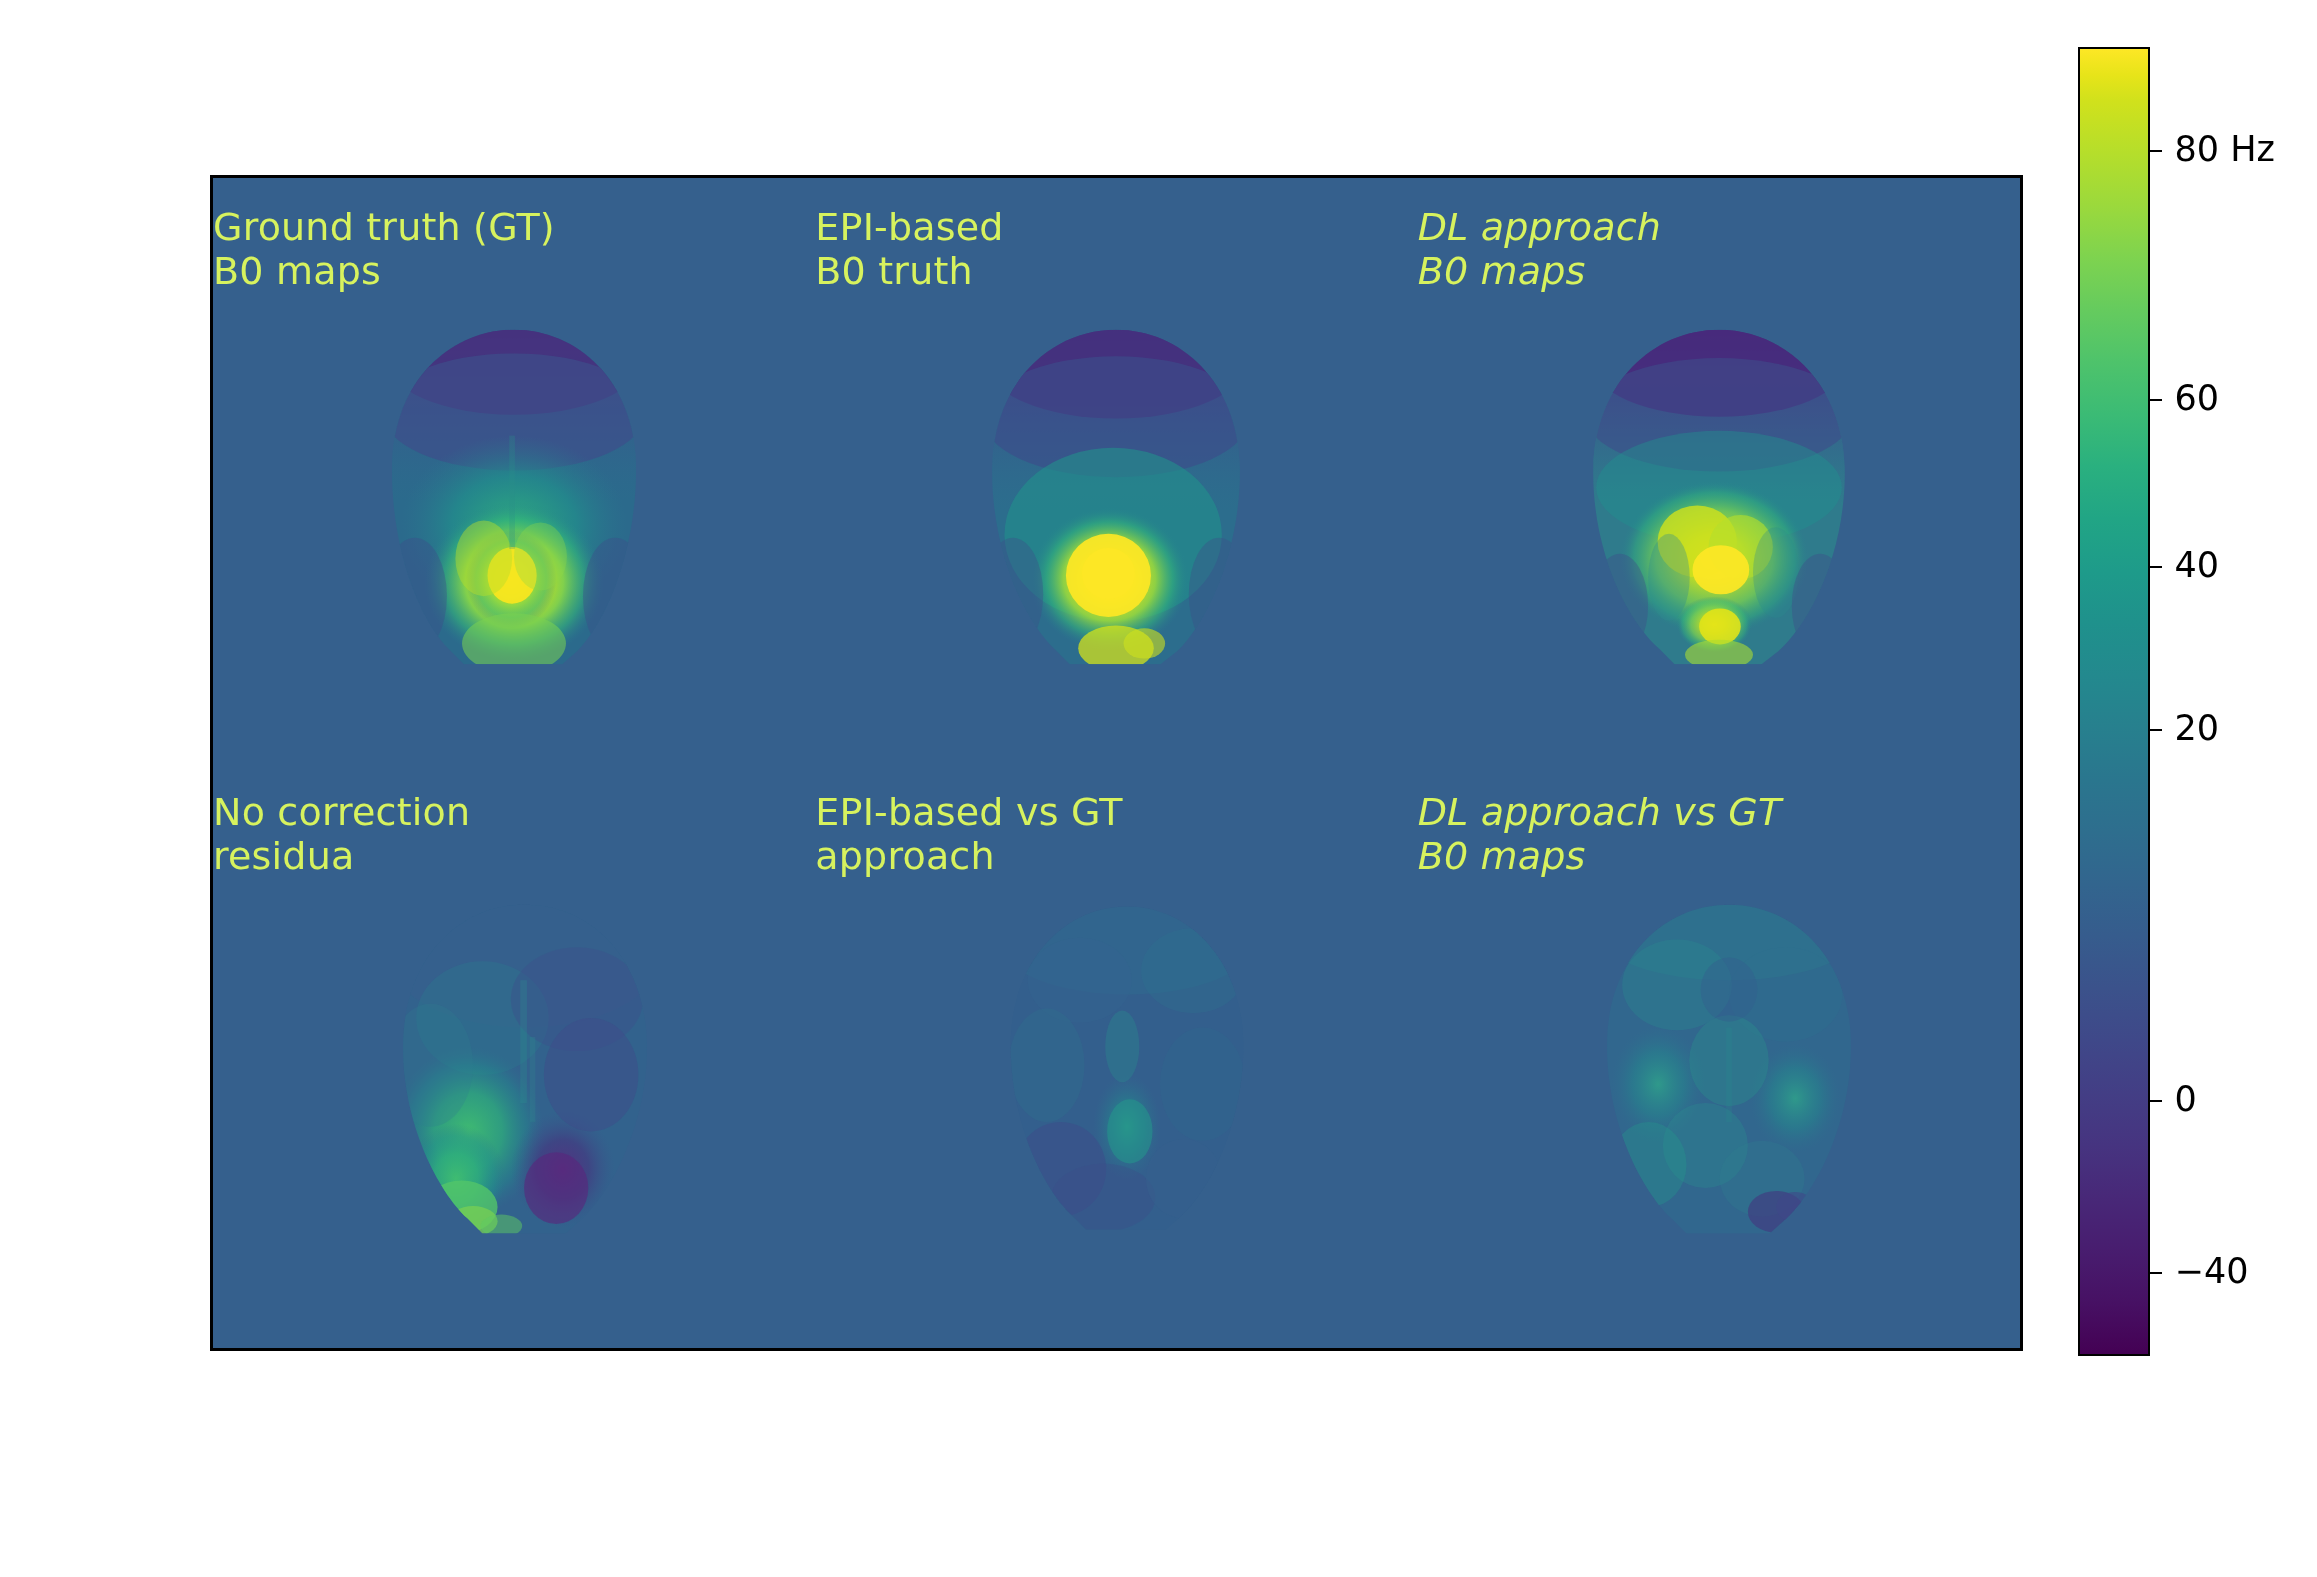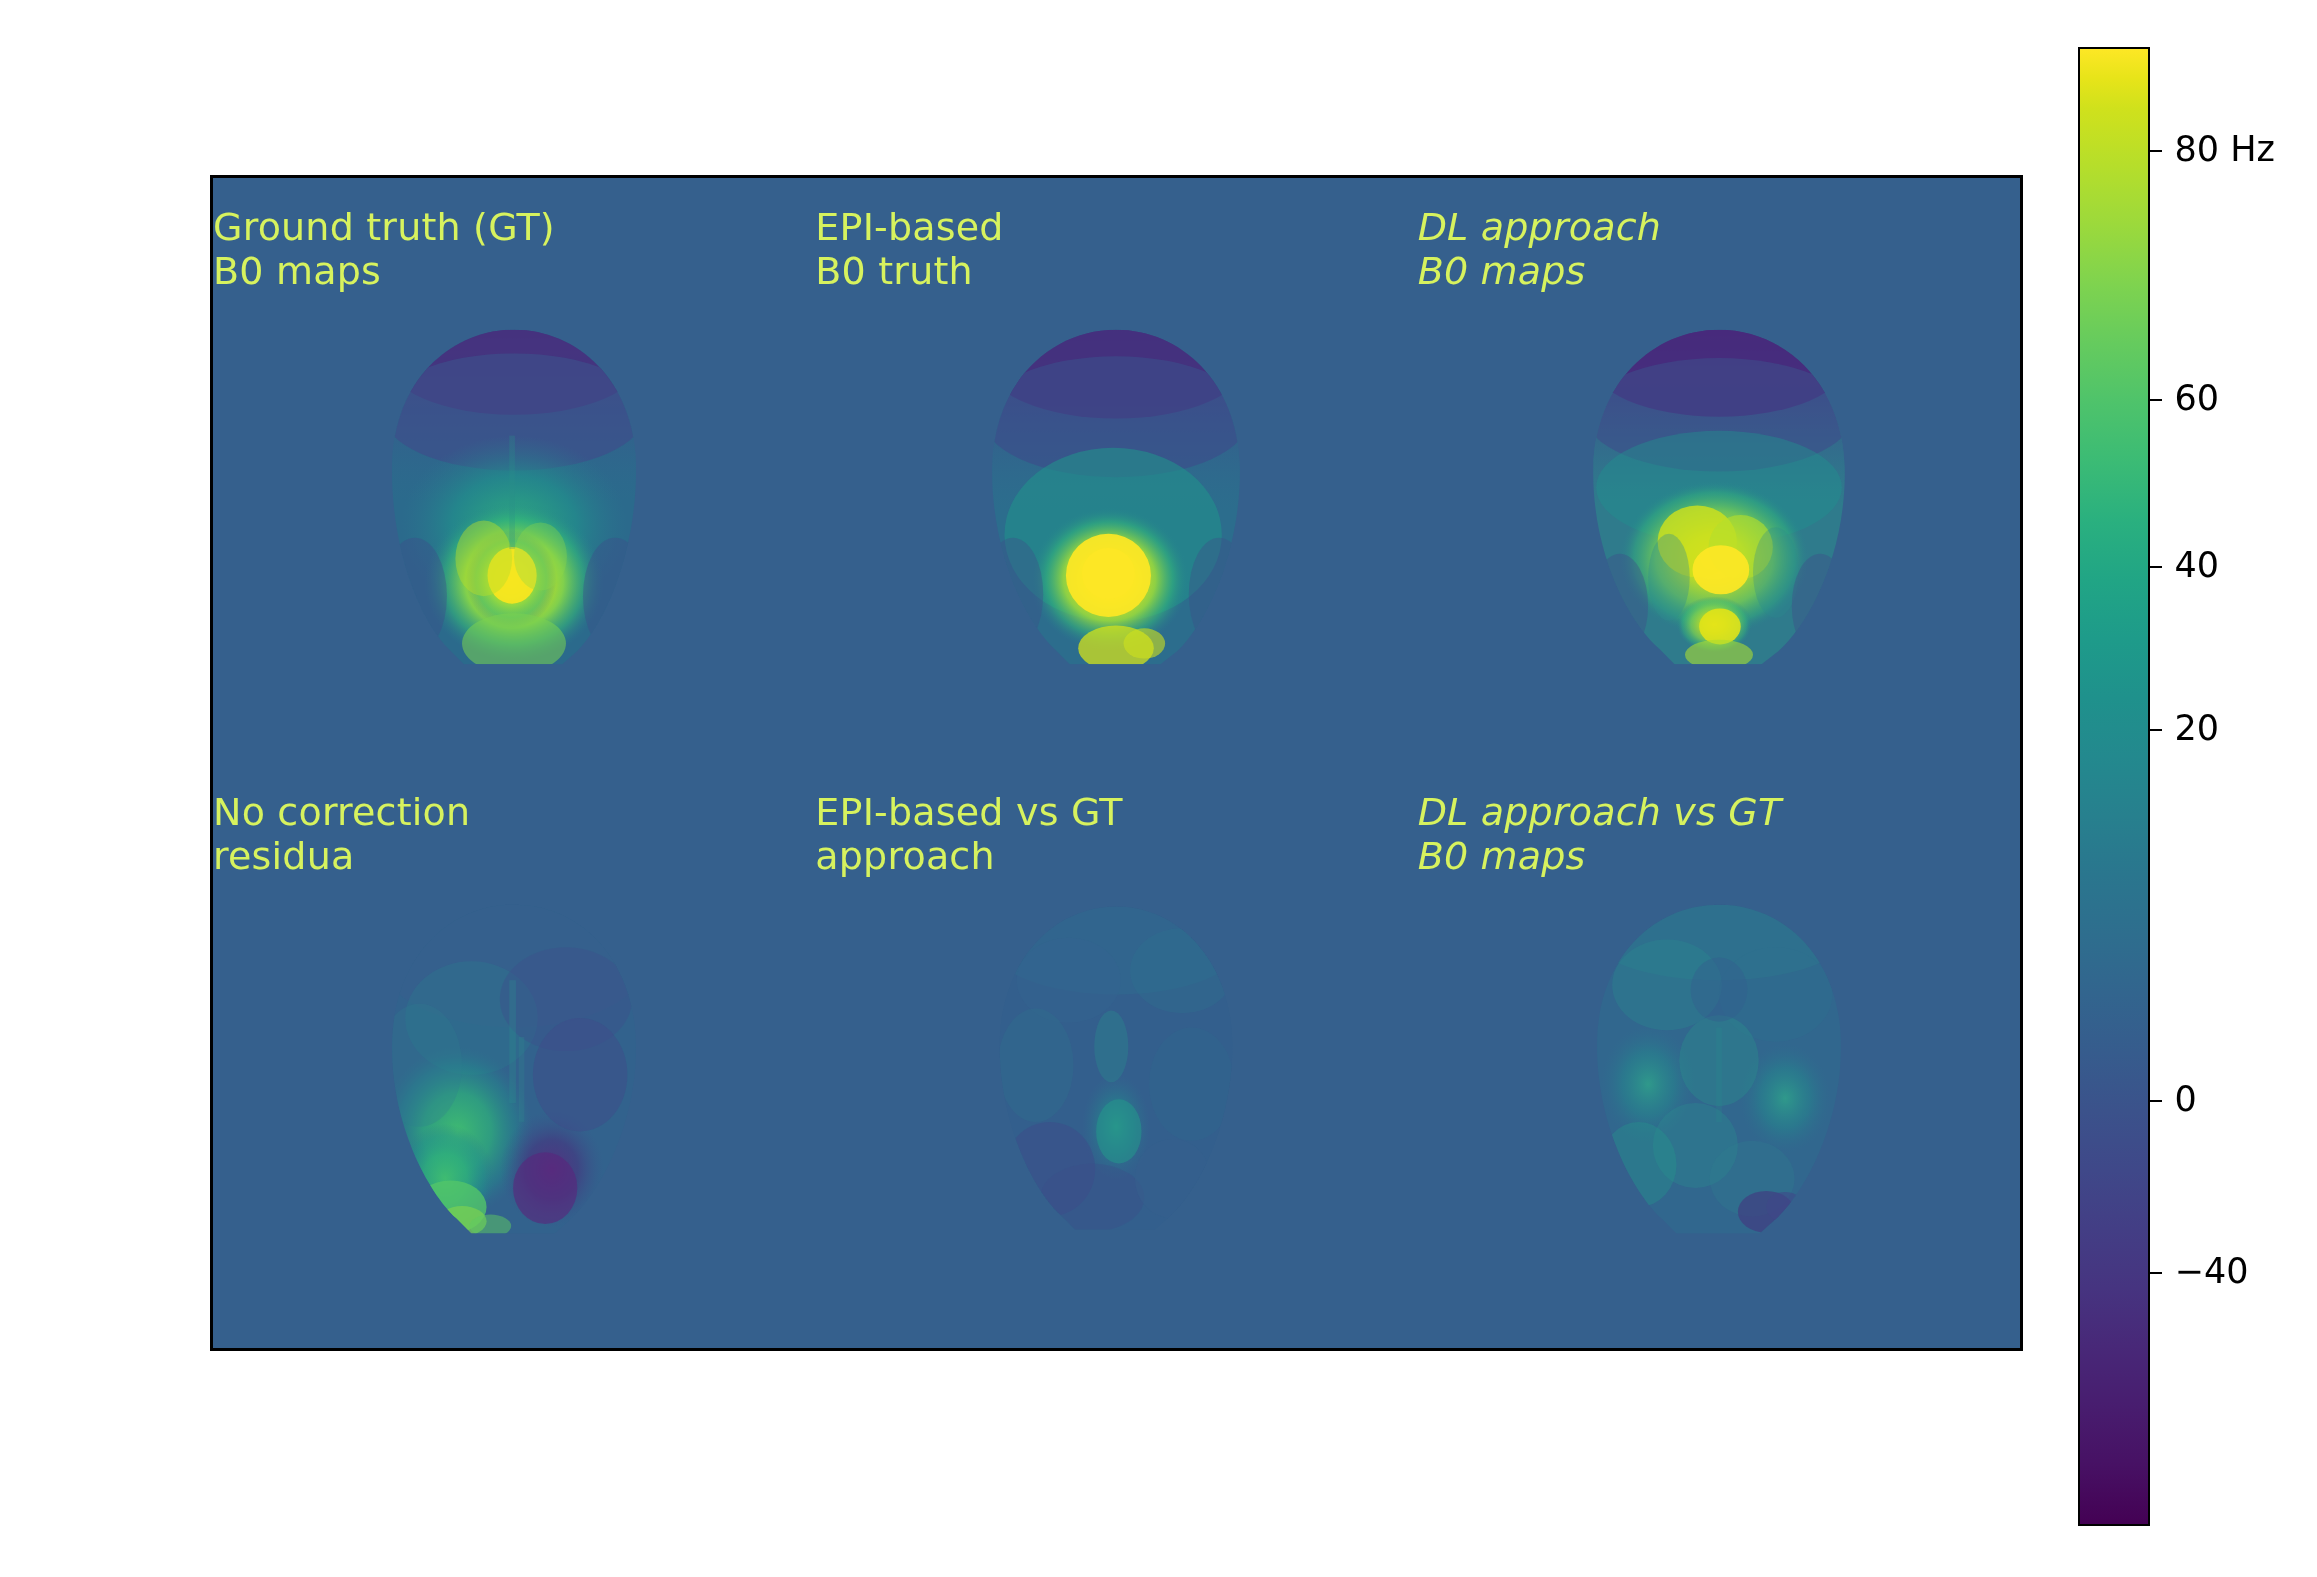--- a/index.html
+++ b/index.html
@@ -38,21 +38,21 @@
   
   .cell {
     position: absolute;
     width: 33.333%;
     height: 50%;
   }
   .cell.col0 { left: 0; }
   .cell.col1 { left: 33.333%; }
   .cell.col2 { left: 66.666%; font-style: italic; }
   .cell.row0 { top: 0; }
-  .cell.row1 { top: 50%; }
+  .cell.row1 { top: 50%; padding-left: 21px; }
 
   .cell-title {
     position: absolute;
     top: 26.5px;
     left: 0;
     width: 100%;
     text-align: left;
     color: #d7f25e;
     font-size: 38px;
     line-height: 1.18;
@@ -73,21 +73,21 @@
     top: 132px;
   }
   .brain-holder svg { display: block; width: 100%; height: 100%; }
 
   
   #colorbar-group {
     position: absolute;
     left: 2078px;
     top: 47px;
     width: 72px;
-    height: 1479px;
+    height: 1309px;
   }
   #colorbar-gradient {
     position: absolute;
     inset: 0;
     border: 2.8px solid #000000;
     box-sizing: border-box;
     background: linear-gradient(to top,
       #440154 0%,
       #471164 4%,
       #481d6f 8%,

